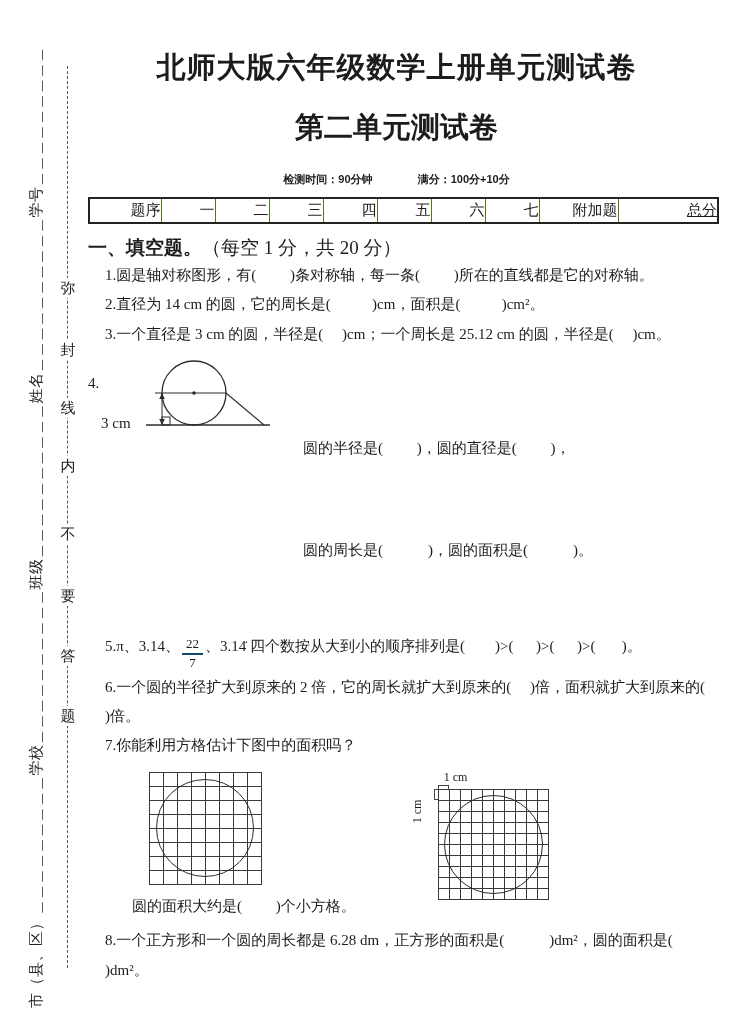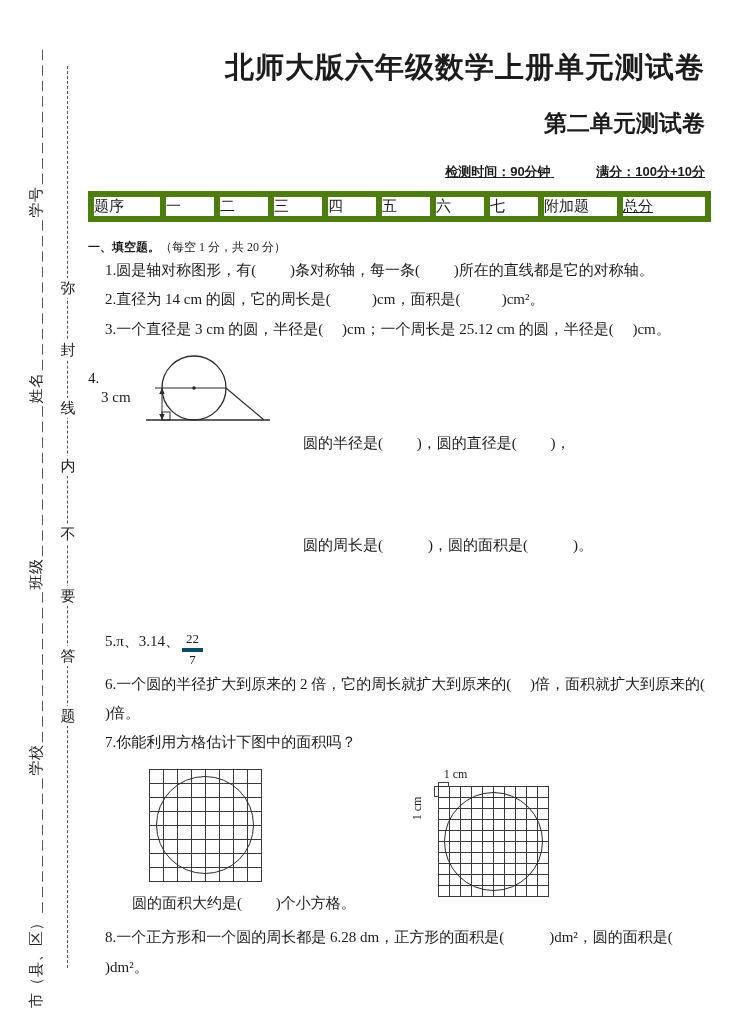--- a/index.html
+++ b/index.html
@@ -42,58 +42,58 @@
     color:#222;
   }
   
   .content {
     position:absolute;
     left:88px; top:0;
     width:617px;
     padding-top:48px;
     font-size:15px;
   }
-  .hdr { font-family:"Liberation Sans","DejaVu Sans",sans-serif; font-weight:bold; text-align:right; }
+  .hdr { font-family:"Liberation Sans","DejaVu Sans",sans-serif; font-weight:bold; text-align:center; }
   .title    { font-size:29px; letter-spacing:1px; }
-  .subtitle { font-size:23px; margin-top:20px; }
-  .exam-info{ font-size:13px; margin-top:24px;text-decoration:underline; }
+  .subtitle { font-size:29px; margin-top:20px; }
+  .exam-info{ font-size:11px; margin-top:24px; }
   .exam-info span + span { margin-left:42px; }
 
   table.score {
     margin-top:10px;
     border-collapse:collapse;
     width:613px;
     table-layout:fixed;
     font-size:15px;
   }
   table.score td {
-    border:6px solid #4d7c0f;
+    border:1px solid #4d7c0f;
     height:25px;
-    text-align:left;
+    text-align:right;
     padding:0;
   }
   table.score { border:2px solid #222; }
-  td.c0 { width:72px; } td.cn { width:54px; } td.c8 { width:79px; } td.c9 { width:88px;text-decoration:underline; }
-
-  .sec-head { margin-top:17px; font-size:12px; white-space:pre-wrap; }
+  td.c0 { width:72px; } td.cn { width:54px; } td.c8 { width:79px; } td.c9 { width:100px;text-decoration:underline; }
+
+  .sec-head { margin-top:11px; font-size:19px; white-space:pre-wrap; }
   .sec-head .b { font-family:"Liberation Sans","DejaVu Sans",sans-serif; font-weight:bold; }
   .q { padding-left:17px; line-height:1.95; white-space:pre-wrap; }
 
   
   .q4row { display:flex; align-items:flex-start; padding-left:0; margin:4px 0 2px; }
   .q4left { width:54px; padding-left:0; }
   .q4num { margin-top:22px; }
-  .q4dim { margin-top:2px; margin-left:13px; white-space:nowrap; }
+  .q4dim { margin-top:23px; margin-left:13px; white-space:nowrap; }
   .q4svg { margin-top:0; flex:0 0 auto; }
   .q4text { margin-left:26px; margin-top:12px; line-height:2.25; white-space:pre-wrap; }
 
   
   .q5row { display:flex; padding-left:17px; margin:2px 0; white-space:pre-wrap; }
   .frac { display:inline-flex; flex-direction:column; align-items:center; font-size:13px; line-height:1.15; margin:0 2px; }
-  .frac .num { border-bottom:4px solid #0c4a6e; padding:0 4px 1px; }
+  .frac .num { border-bottom:2px solid #0c4a6e; padding:0 4px 1px; }
   .frac .den { padding-top:1px; }
 
   
   .figs { display:flex; align-items:flex-start; margin-top:12px; }
   .fig { position:relative; }
   .fig1 { margin-left:30px;text-align:center; }
   .fig2 { margin-left:62px; }
   .gridbox { position:relative; border-right:1px solid #3a3a3a; border-bottom:1px solid #3a3a3a; }
   .gridbox .circ { position:absolute; border:1.4px solid #2c2c2c; border-radius:50%; }
   .g1 {
@@ -190,20 +190,21 @@
         <div>圆的周长是(            )，圆的面积是(            )。</div>
       </div>
     </div>
 
     <div class="q5row">
       <span>5.π、3.14、</span>
       <span class="frac">
         <span class="num">22</span>
         <span class="den">7</span>
       </span>
+      <span>、3.14̇ 四个数按从大到小的顺序排列是(        )&gt;(      )&gt;(      )&gt;(       )。</span>
     </div>
 
     <div class="q">6.一个圆的半径扩大到原来的 2 倍，它的周长就扩大到原来的(     )倍，面积就扩大到原来的(     )倍。</div>
     <div class="q">7.你能利用方格估计下图中的面积吗？</div>
 
     <div class="figs">
       <div class="fig fig1">
         <div class="gridbox g1">
           <div class="circ"></div>
         </div>

